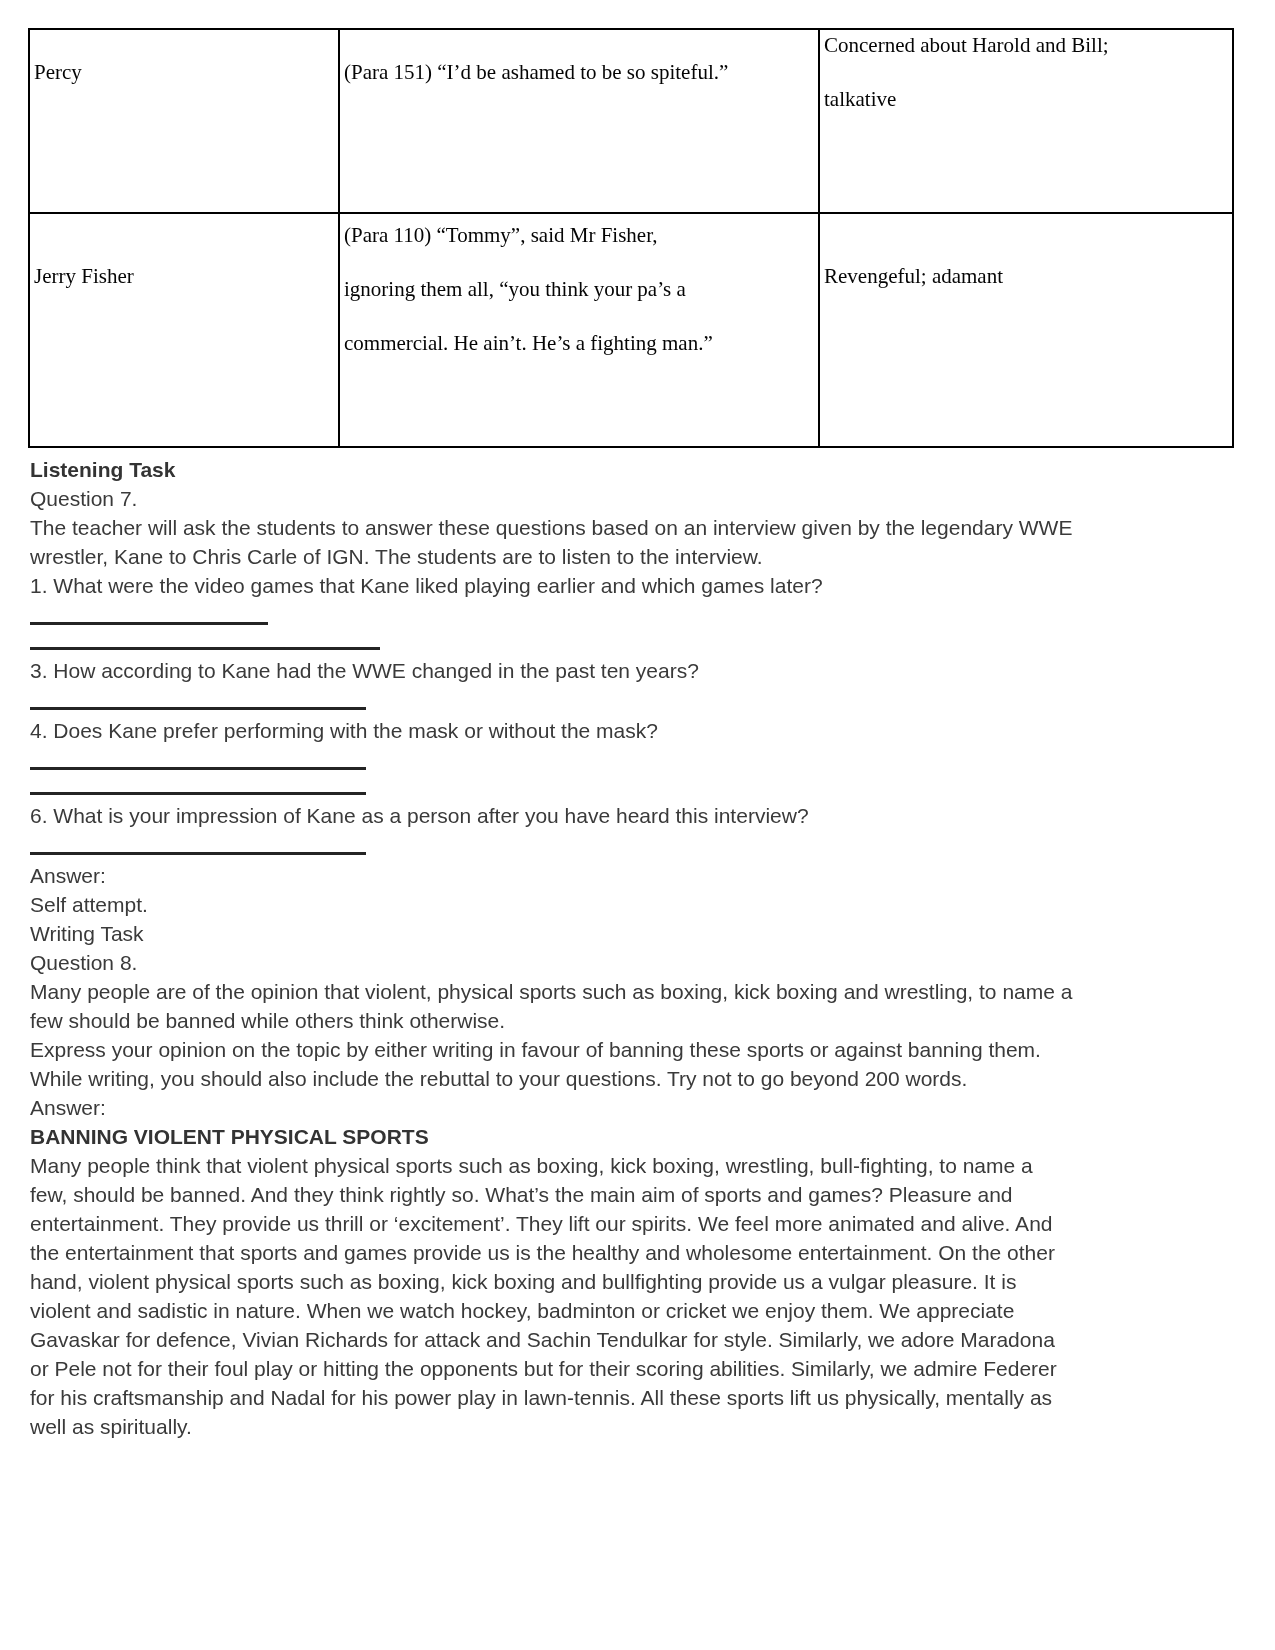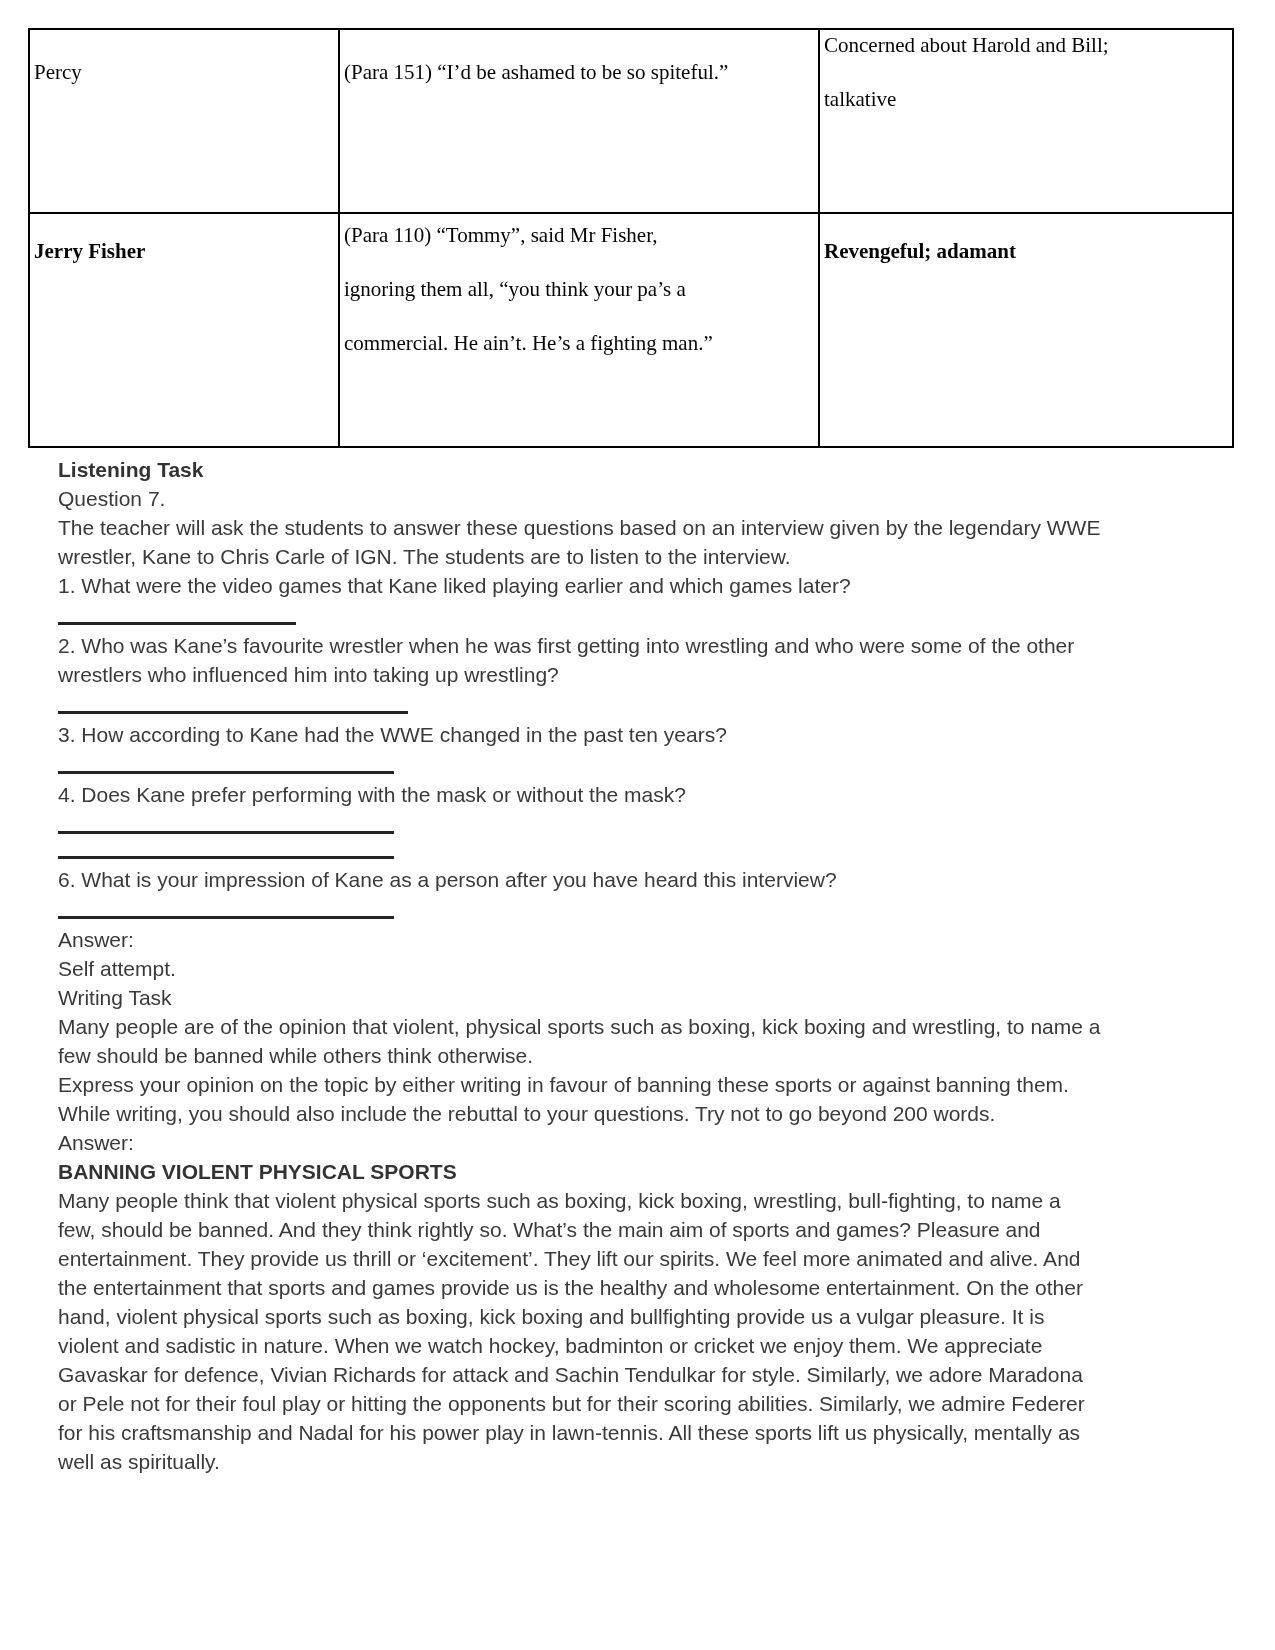--- a/index.html
+++ b/index.html
@@ -19,26 +19,26 @@
     padding:0 4px;white-space:pre-line;overflow:hidden;
   }
   .char-table{border-top:2px solid #c6c6c6;}
   .char-table tr.row-1{height:184px;}
   .char-table tr.row-2{height:234px;}
   .col-name{width:300px;}
   .col-quote{width:470px;}
   .col-traits{width:404px;}
   td.pt-29{padding-top:29px;}
   td.pt-2{padding-top:2px;margin-left:14px;}
-  td.pt-55{padding-top:24px;font-weight:bold;}
+  td.pt-55{padding-top:49px;}
   td.pt-8{padding-top:8px;}
   
   .doc{
     position:absolute;left:30px;top:455px;width:1218px;
-    font-size:21px;line-height:29px;color:#3a3a3a;margin-left:28px;
+    font-size:21px;line-height:29px;color:#3a3a3a;
   }
   .doc p{margin:0;white-space:pre-line;}
   .bold{font-weight:bold;color:#333;}
   .rule{
     border-top:3px solid #242424;height:0;
     margin:22px 0 6px 0;
   }
   .rule-a{width:238px;}
   .rule-b{width:350px;}
   .rule-c{width:336px;}
@@ -71,39 +71,38 @@
 <div class="doc">
 
   <p class="bold">Listening Task</p>
   <p>Question 7.</p>
   <p>The teacher will ask the students to answer these questions based on an interview given by the legendary WWE
 wrestler, Kane to Chris Carle of IGN. The students are to listen to the interview.</p>
 
   <p>1. What were the video games that Kane liked playing earlier and which games later?</p>
   <div class="rule rule-a"></div>
 
-  <p>2. Who was Kane’s favourite wrestler when he was first getting into wrestling and who were some of the other
-wrestlers who influenced him into taking up wrestling?</p>
   <div class="rule rule-b"></div>
 
   <p>3. How according to Kane had the WWE changed in the past ten years?</p>
   <div class="rule rule-c"></div>
 
   <p>4. Does Kane prefer performing with the mask or without the mask?</p>
   <div class="rule rule-c"></div>
 
   <div class="rule rule-c"></div>
 
   <p>6. What is your impression of Kane as a person after you have heard this interview?</p>
   <div class="rule rule-c"></div>
 
   <p>Answer:</p>
   <p>Self attempt.</p>
 
   <p class="gap-writing">Writing Task</p>
+  <p>Question 8.</p>
   <p>Many people are of the opinion that violent, physical sports such as boxing, kick boxing and wrestling, to name a
 few should be banned while others think otherwise.</p>
   <p>Express your opinion on the topic by either writing in favour of banning these sports or against banning them.
 While writing, you should also include the rebuttal to your questions. Try not to go beyond 200 words.</p>
   <p>Answer:</p>
   <p class="bold">BANNING VIOLENT PHYSICAL SPORTS</p>
   <p>Many people think that violent physical sports such as boxing, kick boxing, wrestling, bull-fighting, to name a
 few, should be banned. And they think rightly so. What’s the main aim of sports and games? Pleasure and
 entertainment. They provide us thrill or ‘excitement’. They lift our spirits. We feel more animated and alive. And
 the entertainment that sports and games provide us is the healthy and wholesome entertainment. On the other

